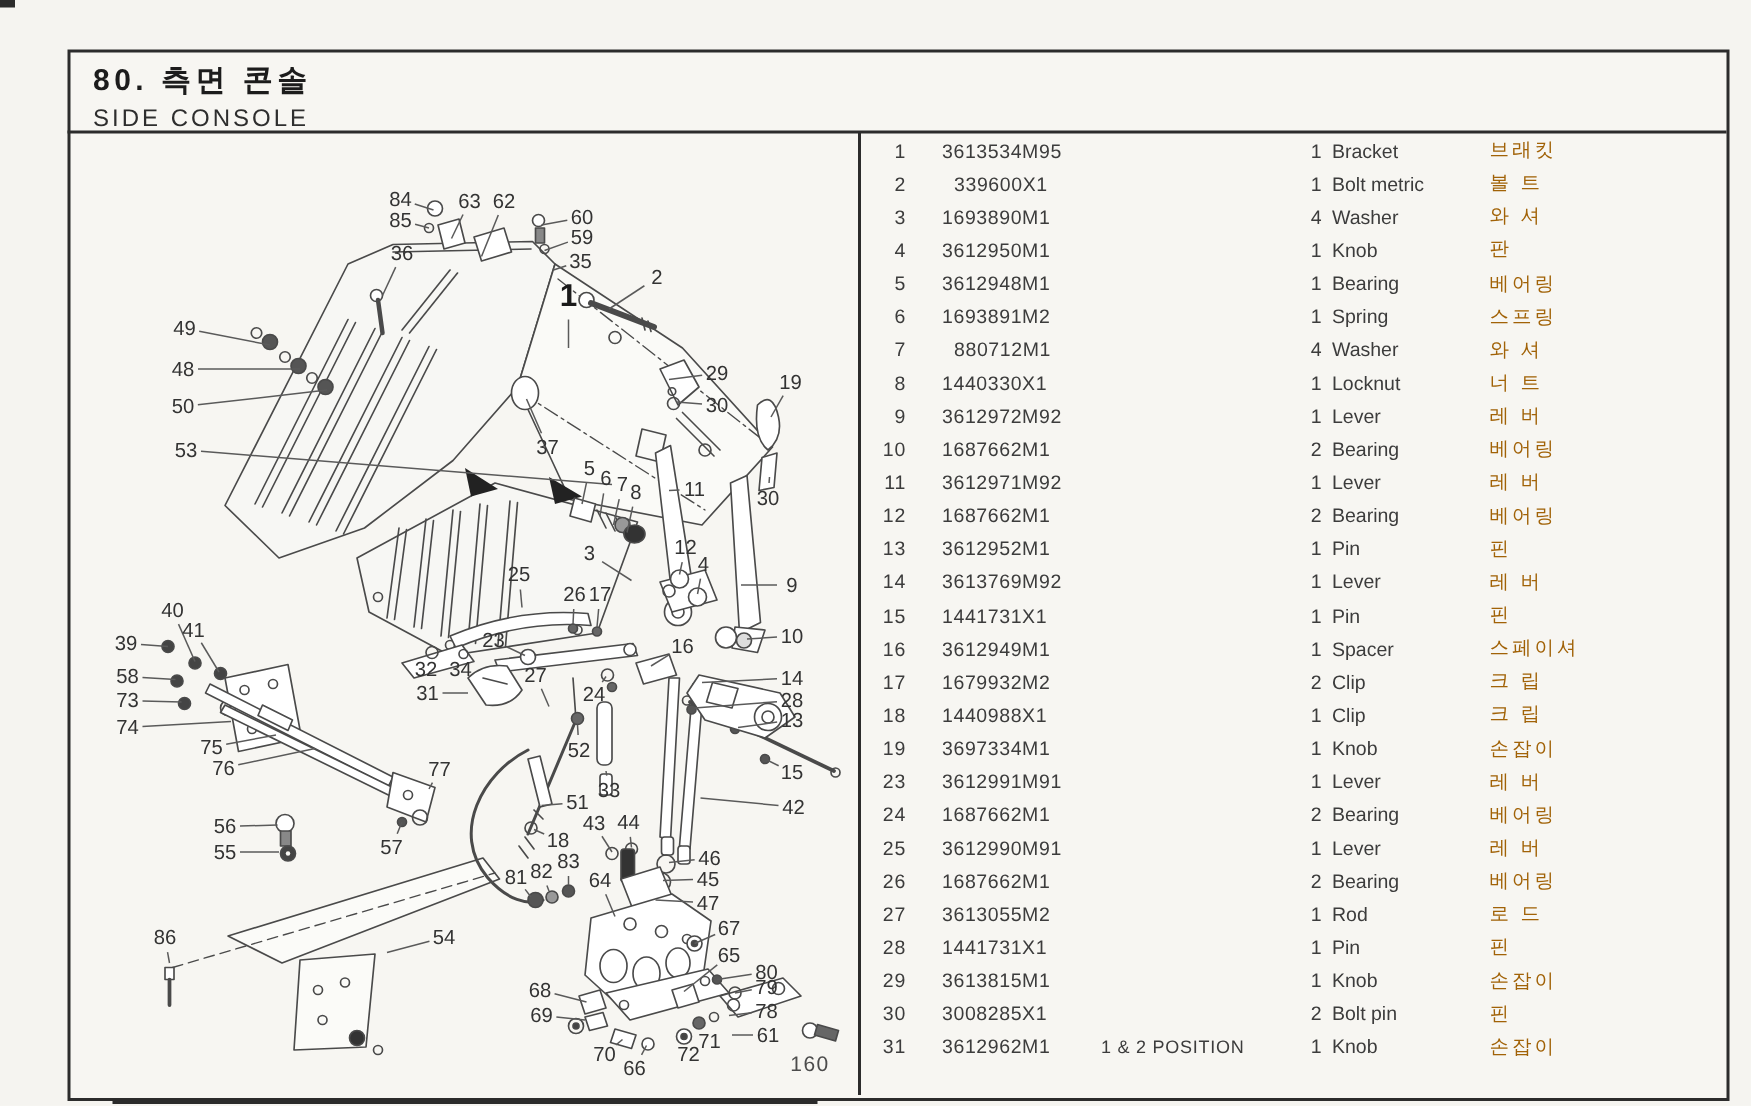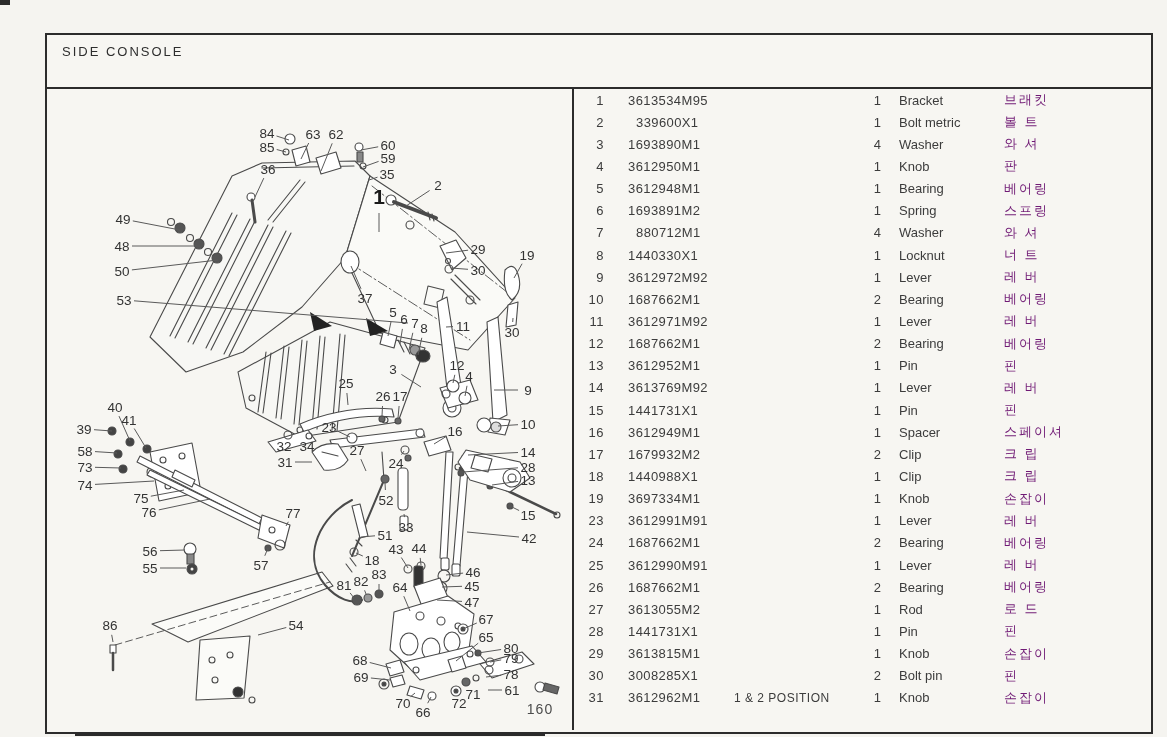--- a/index.html
+++ b/index.html
@@ -10,45 +10,46 @@
     color:#333;
   }
   .frame{
     position:absolute;left:45px;top:33px;width:1104px;height:697px;
     border:2px solid #2c2c2c;background:#f7f6f2;
   }
   .title-sep{position:absolute;left:45px;top:87px;width:1106px;height:0;border-top:2px solid #2c2c2c;}
   .divider{position:absolute;left:572px;top:88px;width:0;height:642px;border-left:2px solid #2c2c2c;}
   .title-block{position:absolute;left:62px;top:40px;}
   .title-ko{font-size:20px;font-weight:600;letter-spacing:3px;color:#1c1c1c;}
-  .title-en{font-size:13px;letter-spacing:2px;color:#2e2e2e;margin-top:4px;}
+  .title-en{font-size:16px;letter-spacing:2px;color:#2e2e2e;margin-top:4px;}
   .page-num{position:absolute;left:516px;top:701px;width:48px;text-align:center;font-size:14px;letter-spacing:1px;color:#4c4c4c;}
   
   .parts-table{position:absolute;left:570px;top:89px;width:575px;}
   .trow{display:flex;align-items:center;height:22.15px;font-size:13px;color:#3c3c3c;}
   .c-no{width:34px;text-align:right;letter-spacing:.5px;}
   .c-part{width:106px;margin-left:24px;white-space:pre;letter-spacing:.4px;}
   .c-note{width:137px;font-size:12px;letter-spacing:.5px;}
   .c-qty{width:10px;text-align:right;}
-  .c-desc{width:105px;margin-left:18px;}
-  .c-ko{letter-spacing:2px;color:#701a75;text-align:right;}
+  .c-desc{width:105px;margin-left:7px;}
+  .c-ko{letter-spacing:2px;color:#a16207;text-align:right;}
   
   svg#diag{position:absolute;left:0;top:0;}
   .co{font-size:13.5px;fill:#333;}
   .co.big{font-size:21px;font-weight:bold;fill:#1a1a1a;}
   .smudge{position:absolute;background:#2b2b2b;}
 </style>
 </head>
 <body>
 
 <div class="frame"></div>
 <div class="title-sep"></div>
 <div class="divider"></div>
 
 <div class="title-block">
+  <div class="title-ko">80. 측면 콘솔</div>
   <div class="title-en">SIDE CONSOLE</div>
 </div>
 
 <svg id="diag" width="1167" height="737" viewBox="0 0 1167 737">
   <g stroke="#4a4a4a" stroke-width="1.1" fill="none" stroke-linejoin="round" stroke-linecap="round">
 
     <path d="M150 337 L232 176 L262 163 L355 161 L370 176 L345 258 L302 307 L243 352 L186 372 Z" fill="#f7f7f4"></path>
     <path d="M262 168 L354 166"></path>
     <path d="M170 336 L232 213"></path>
       <path d="M175 338 L237 215"></path>

